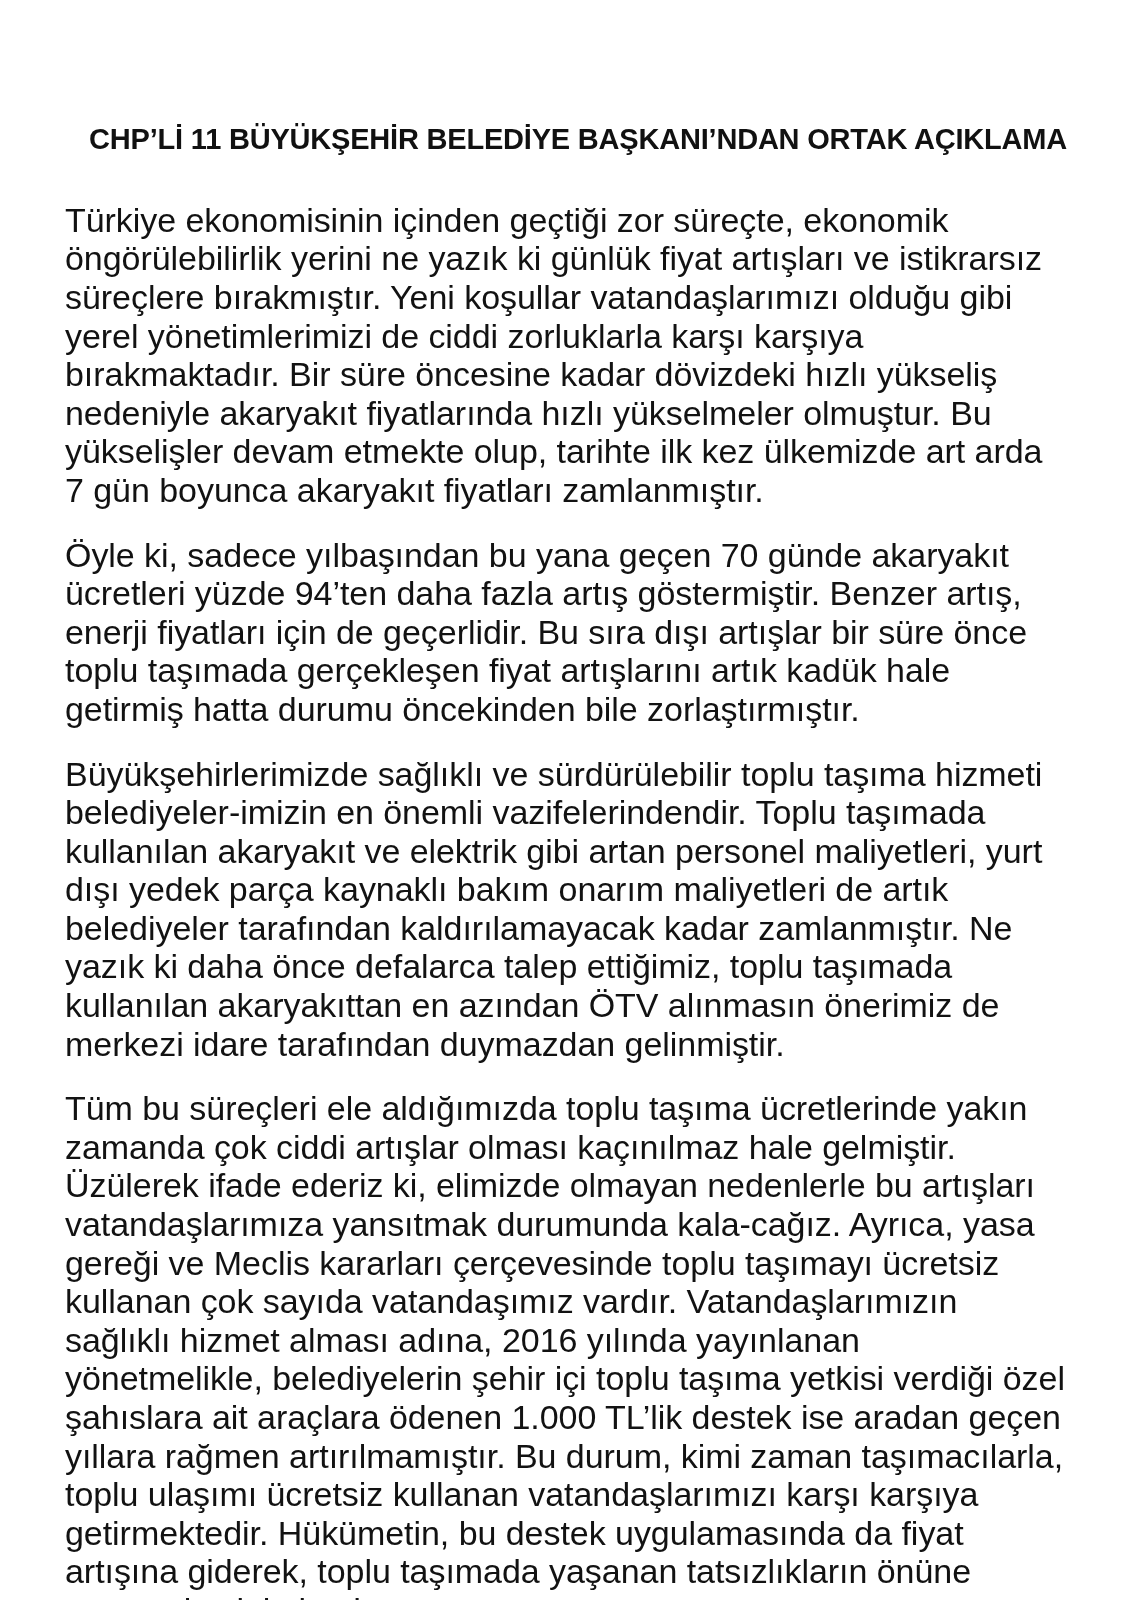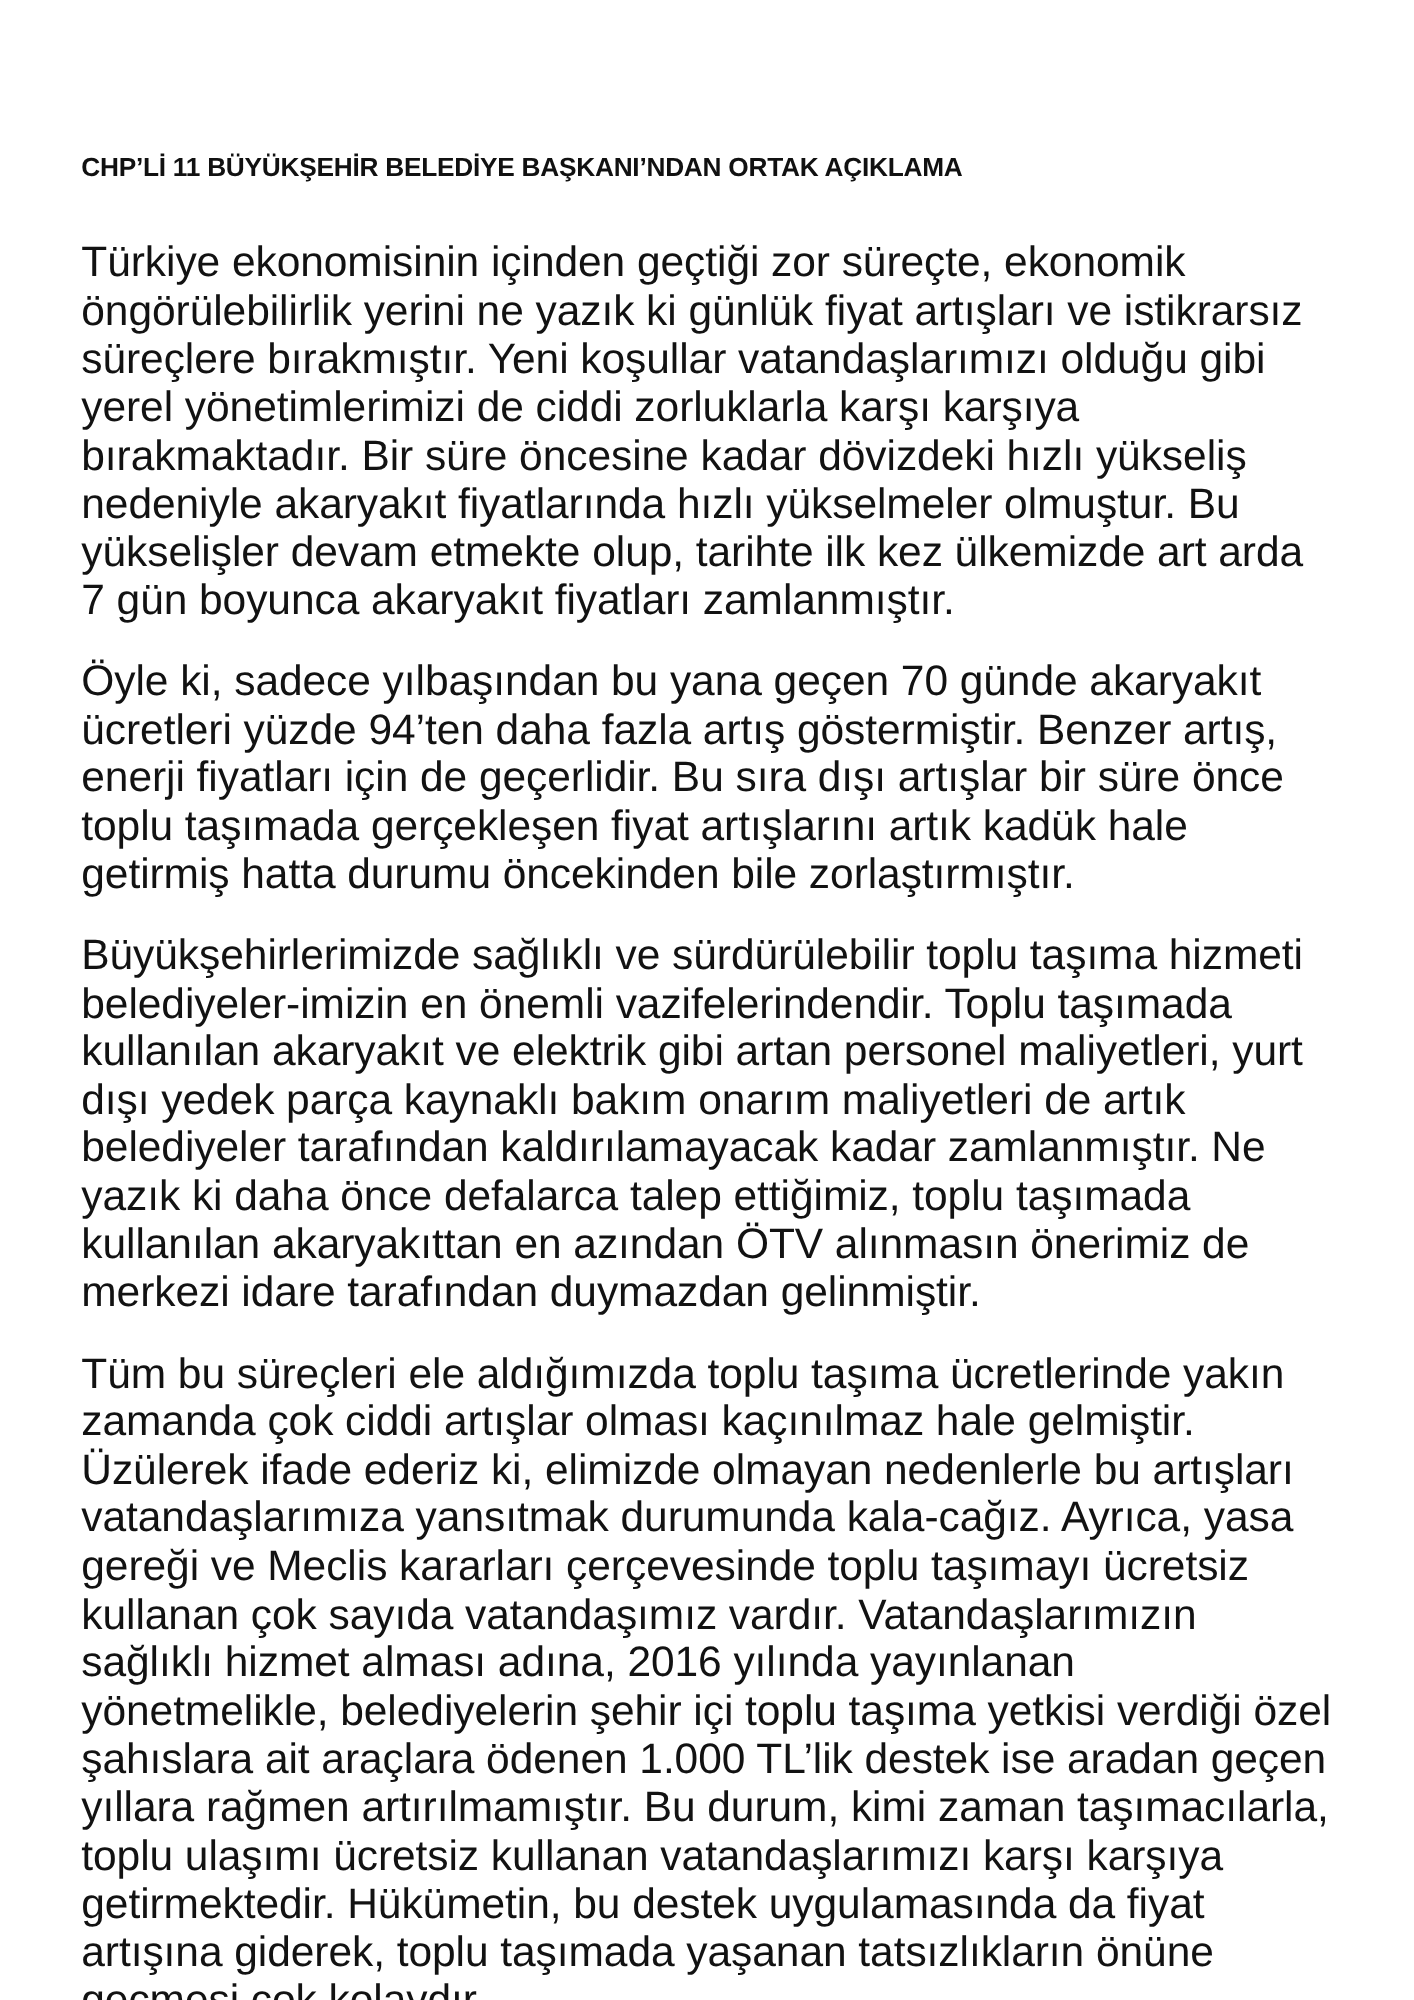--- a/index.html
+++ b/index.html
@@ -27,24 +27,24 @@
   }
 
   .doc-body {
     position: absolute;
     left: 65px;
     top: 0;
     width: 1002px;
   }
 
   .doc-title {
-    font-size: 21px;
+    font-size: 29px;
     font-weight: 700;
     letter-spacing: -0.2px;
-    text-align: left;
+    text-align: right;
     line-height: 1.2;
     color: #111111;
     margin: 0;
     padding-top: 122px;
     padding-bottom: 0;
     white-space: nowrap;
   }
 
   .paragraphs {
     margin-top: 44px;

